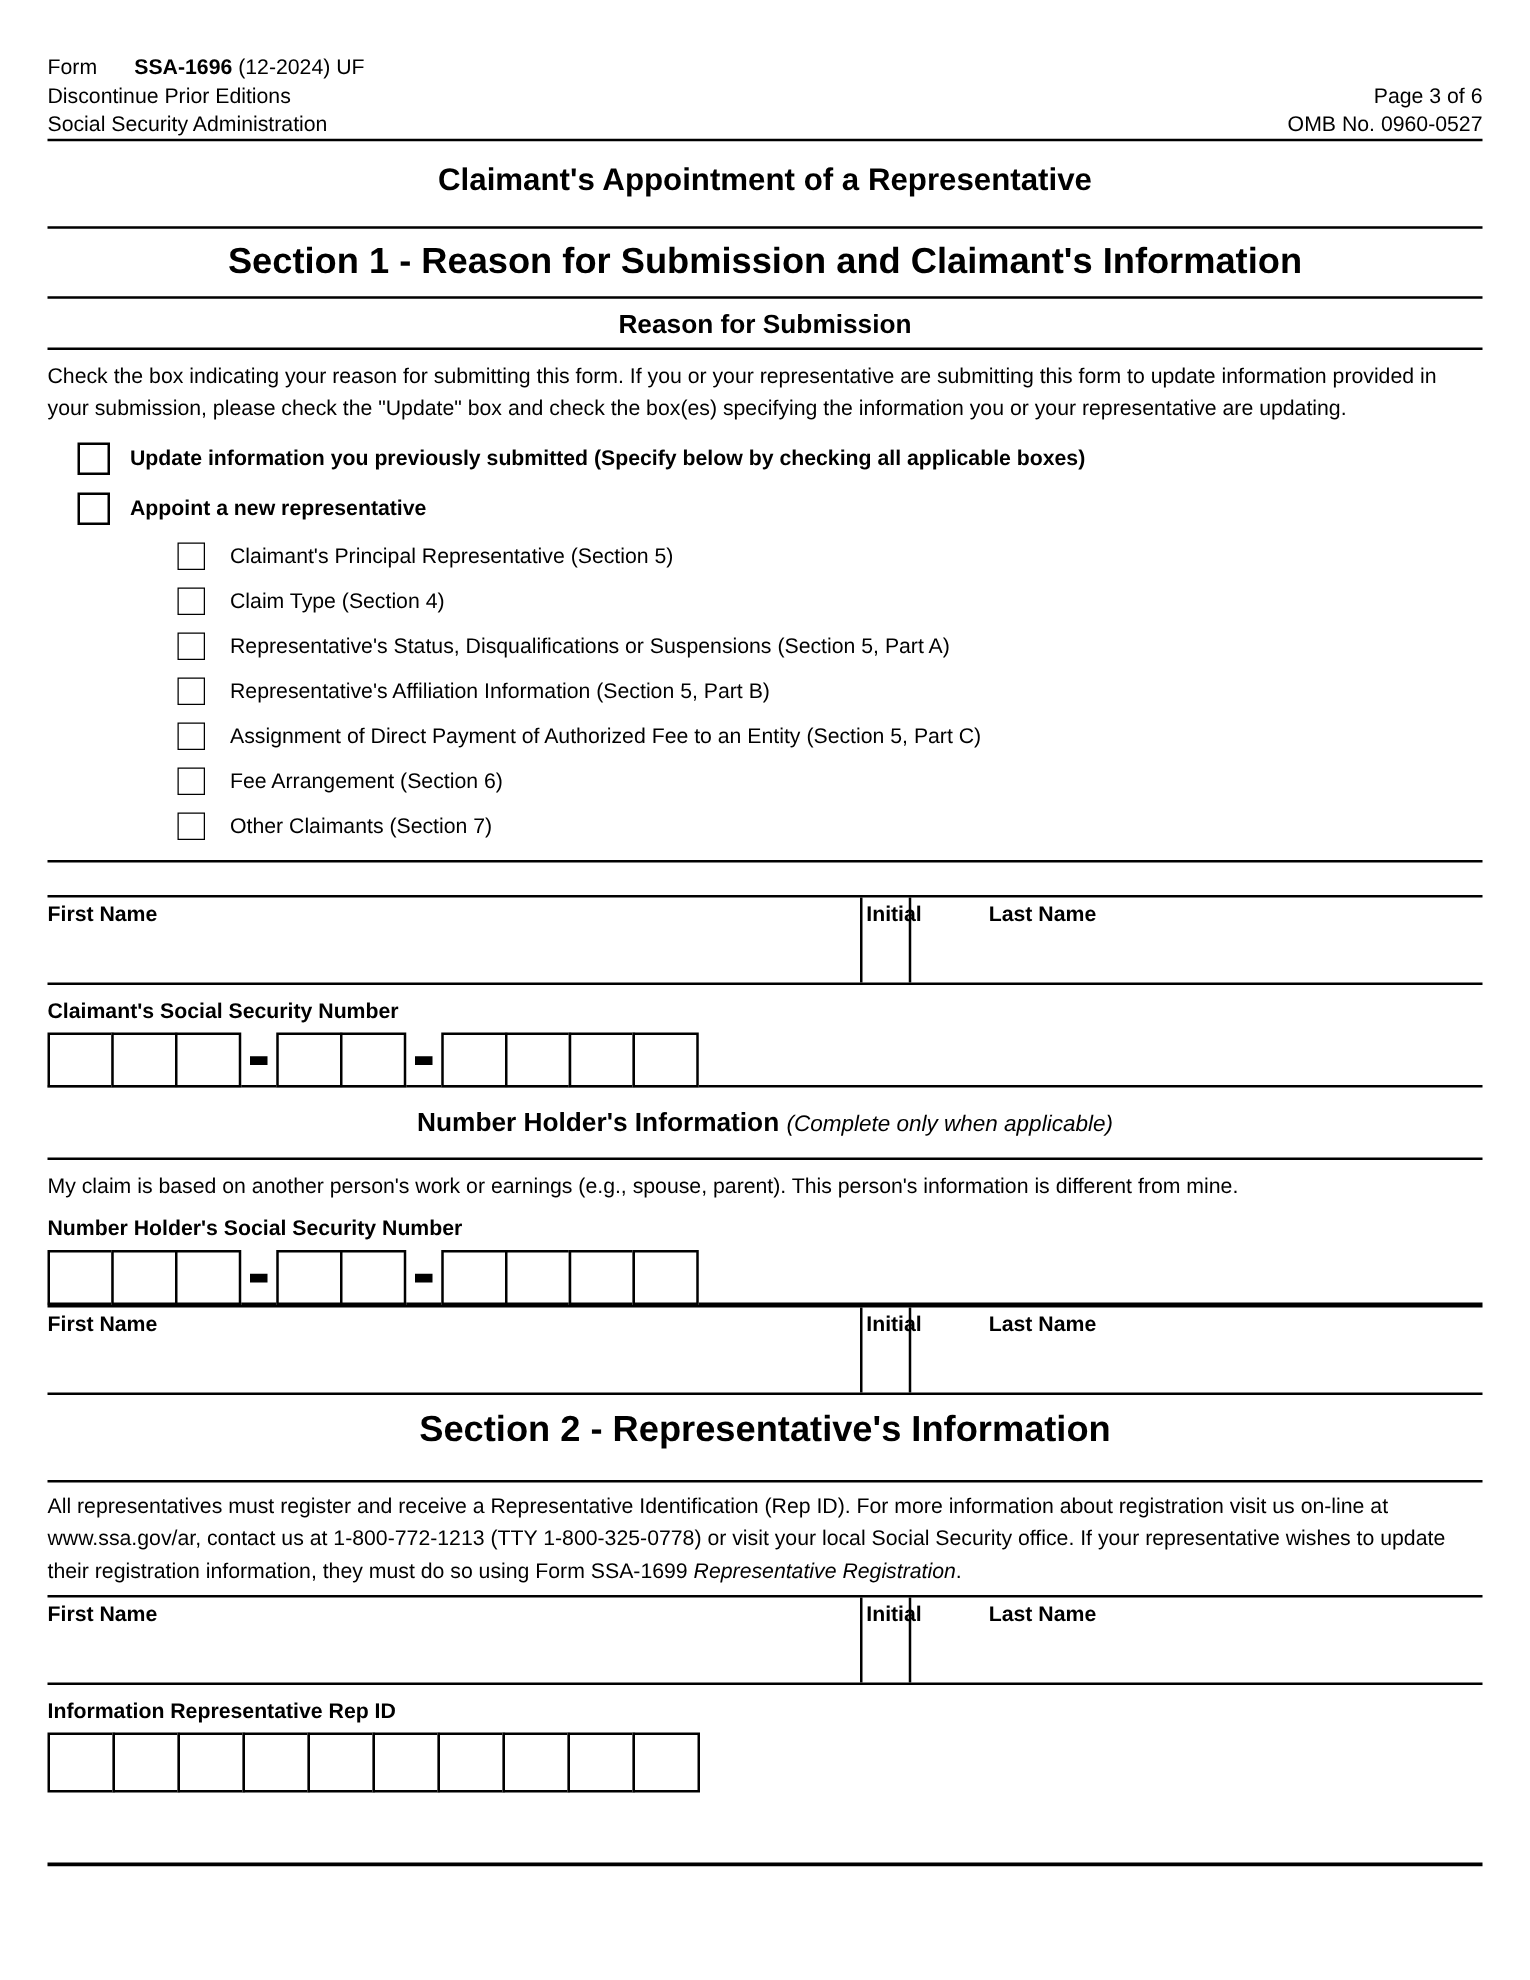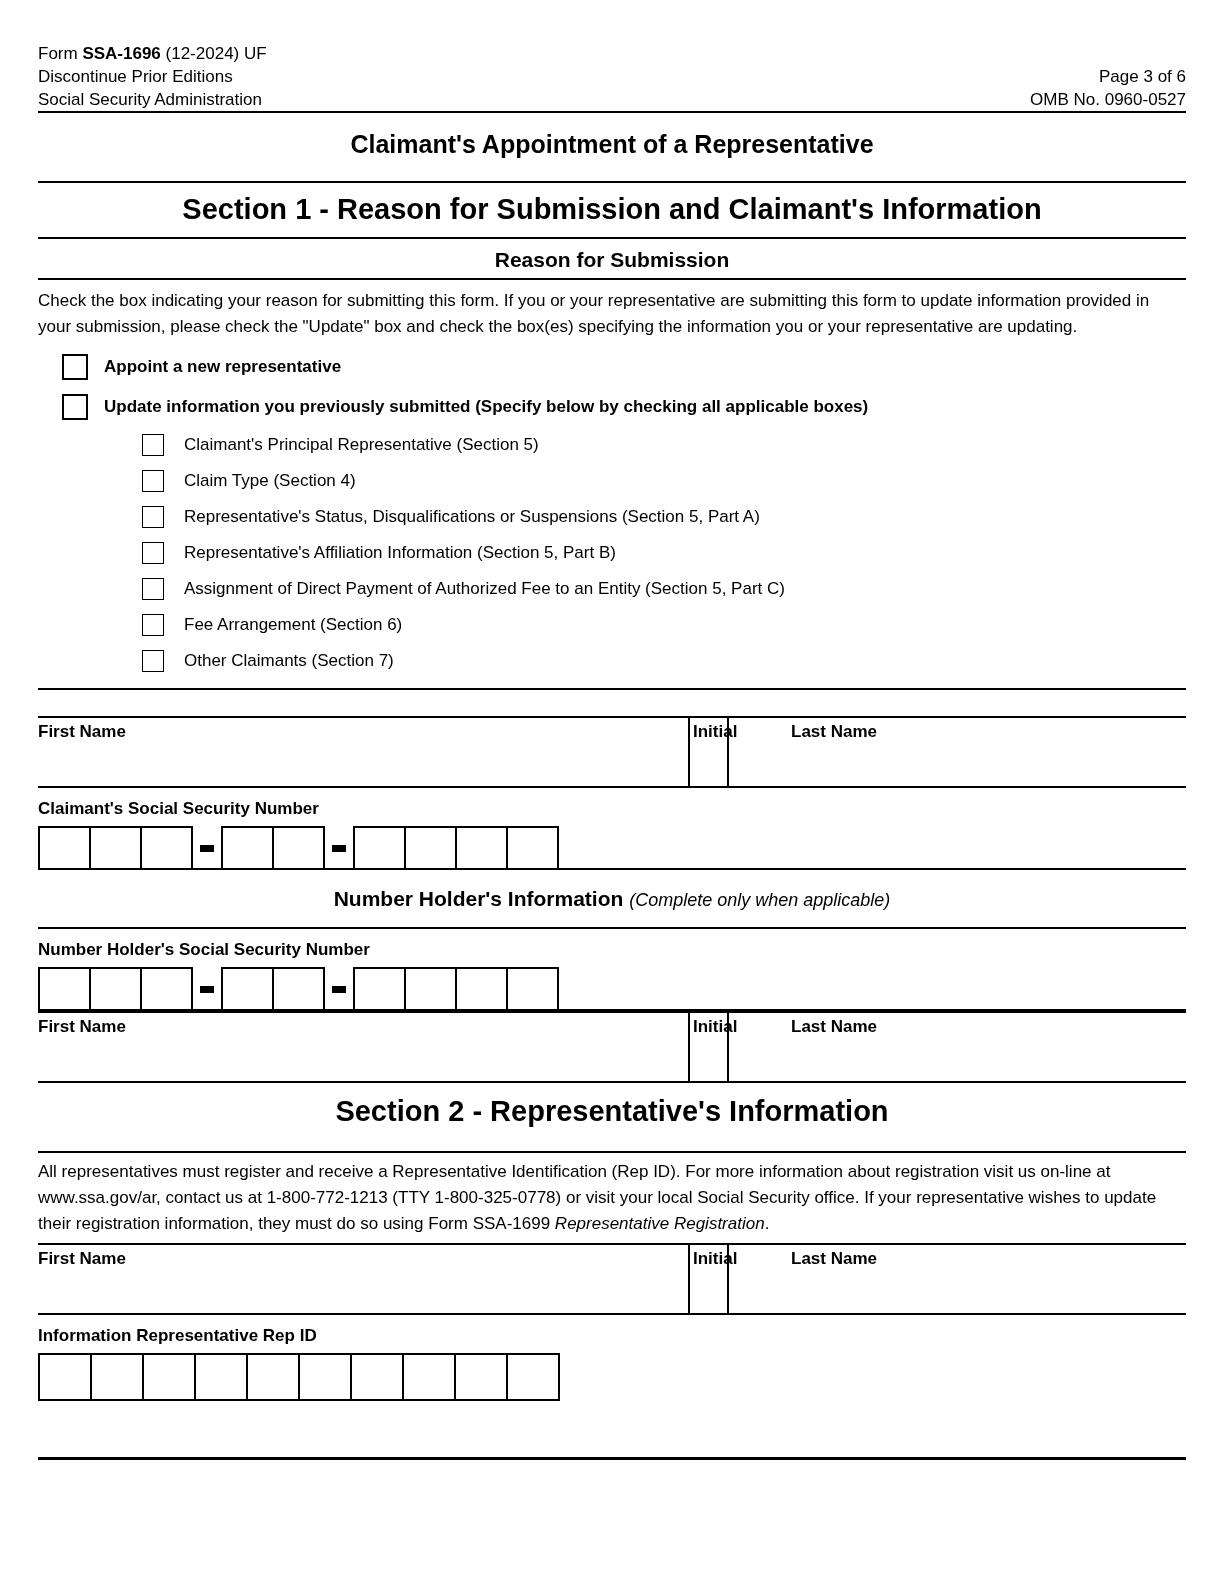--- a/index.html
+++ b/index.html
@@ -9,21 +9,21 @@
     font-family:"Liberation Sans",sans-serif;
     font-size:17px;
     -webkit-font-smoothing:antialiased;
   }
   .page{padding:42px 38px 0 38px;box-sizing:border-box;}
 
   
   .hdr{display:flex;justify-content:space-between;align-items:flex-end;line-height:23px;}
   .hdr-left div, .hdr-right div{white-space:nowrap;}
   .hdr-right{text-align:right;}
-  b{font-weight:bold;}
+  b{font-weight:bold;margin-left:25px;}
 
   .rule{border-top:2px solid #000;height:0;}
 
   h1.title{font-size:25px;font-weight:bold;text-align:center;margin:16px 0 0 0;line-height:30px;}
   .rule.after-title{margin-top:22px;}
   h2.section{font-size:29px;font-weight:bold;text-align:center;margin:12px 0 0 0;line-height:28px;}
   .rule.after-sec1{margin-top:14px;}
   h3.sub{font-size:21px;font-weight:bold;text-align:center;margin:8px 0 0 0;line-height:25px;}
   .rule.after-reason-h{margin-top:6px;}
   h3.sub .note{font-weight:normal;font-style:italic;font-size:18px;}
@@ -94,25 +94,25 @@
   <div class="rule after-sec1"></div>
 
   <h3 class="sub">Reason for Submission</h3>
   <div class="rule after-reason-h"></div>
 
   <p class="body-text">Check the box indicating your reason for submitting this form. If you or your representative are submitting this form to update information provided in your submission, please check the "Update" box and check the box(es) specifying the information you or your representative are updating.</p>
 
   <div class="chk-list">
     <div class="chk-row main">
       <span class="box"></span>
-      <span>Appoint a new representative</span>
+      <span>Update information you previously submitted (Specify below by checking all applicable boxes)</span>
     </div>
     <div class="chk-row main">
       <span class="box"></span>
-      <span>Update information you previously submitted (Specify below by checking all applicable boxes)</span>
+      <span>Appoint a new representative</span>
     </div>
     <div class="sub-list">
       <div class="chk-row sub">
         <span class="box"></span>
         <span>Claimant's Principal Representative (Section 5)</span>
       </div>
       <div class="chk-row sub">
         <span class="box"></span>
         <span>Claim Type (Section 4)</span>
       </div>
@@ -175,20 +175,21 @@
       </div>
     </div>
   </div>
 
   <h3 class="sub ci">
     <span>Number Holder's Information</span>
     <span class="note"> <span>(Complete only when applicable)</span></span>
   </h3>
   <div class="rule after-sec1"></div>
 
+  <p class="body-text">My claim is based on another person's work or earnings (e.g., spouse, parent). This person's information is different from mine.</p>
 
   <div class="ssn-section">
     <div class="field-label">Number Holder's Social Security Number</div>
     <div class="boxrow">
       <div class="boxgroup">
         <div class="cell"></div>
           <div class="cell"></div>
           <div class="cell"></div>
       </div>
       <div class="dash"></div>

